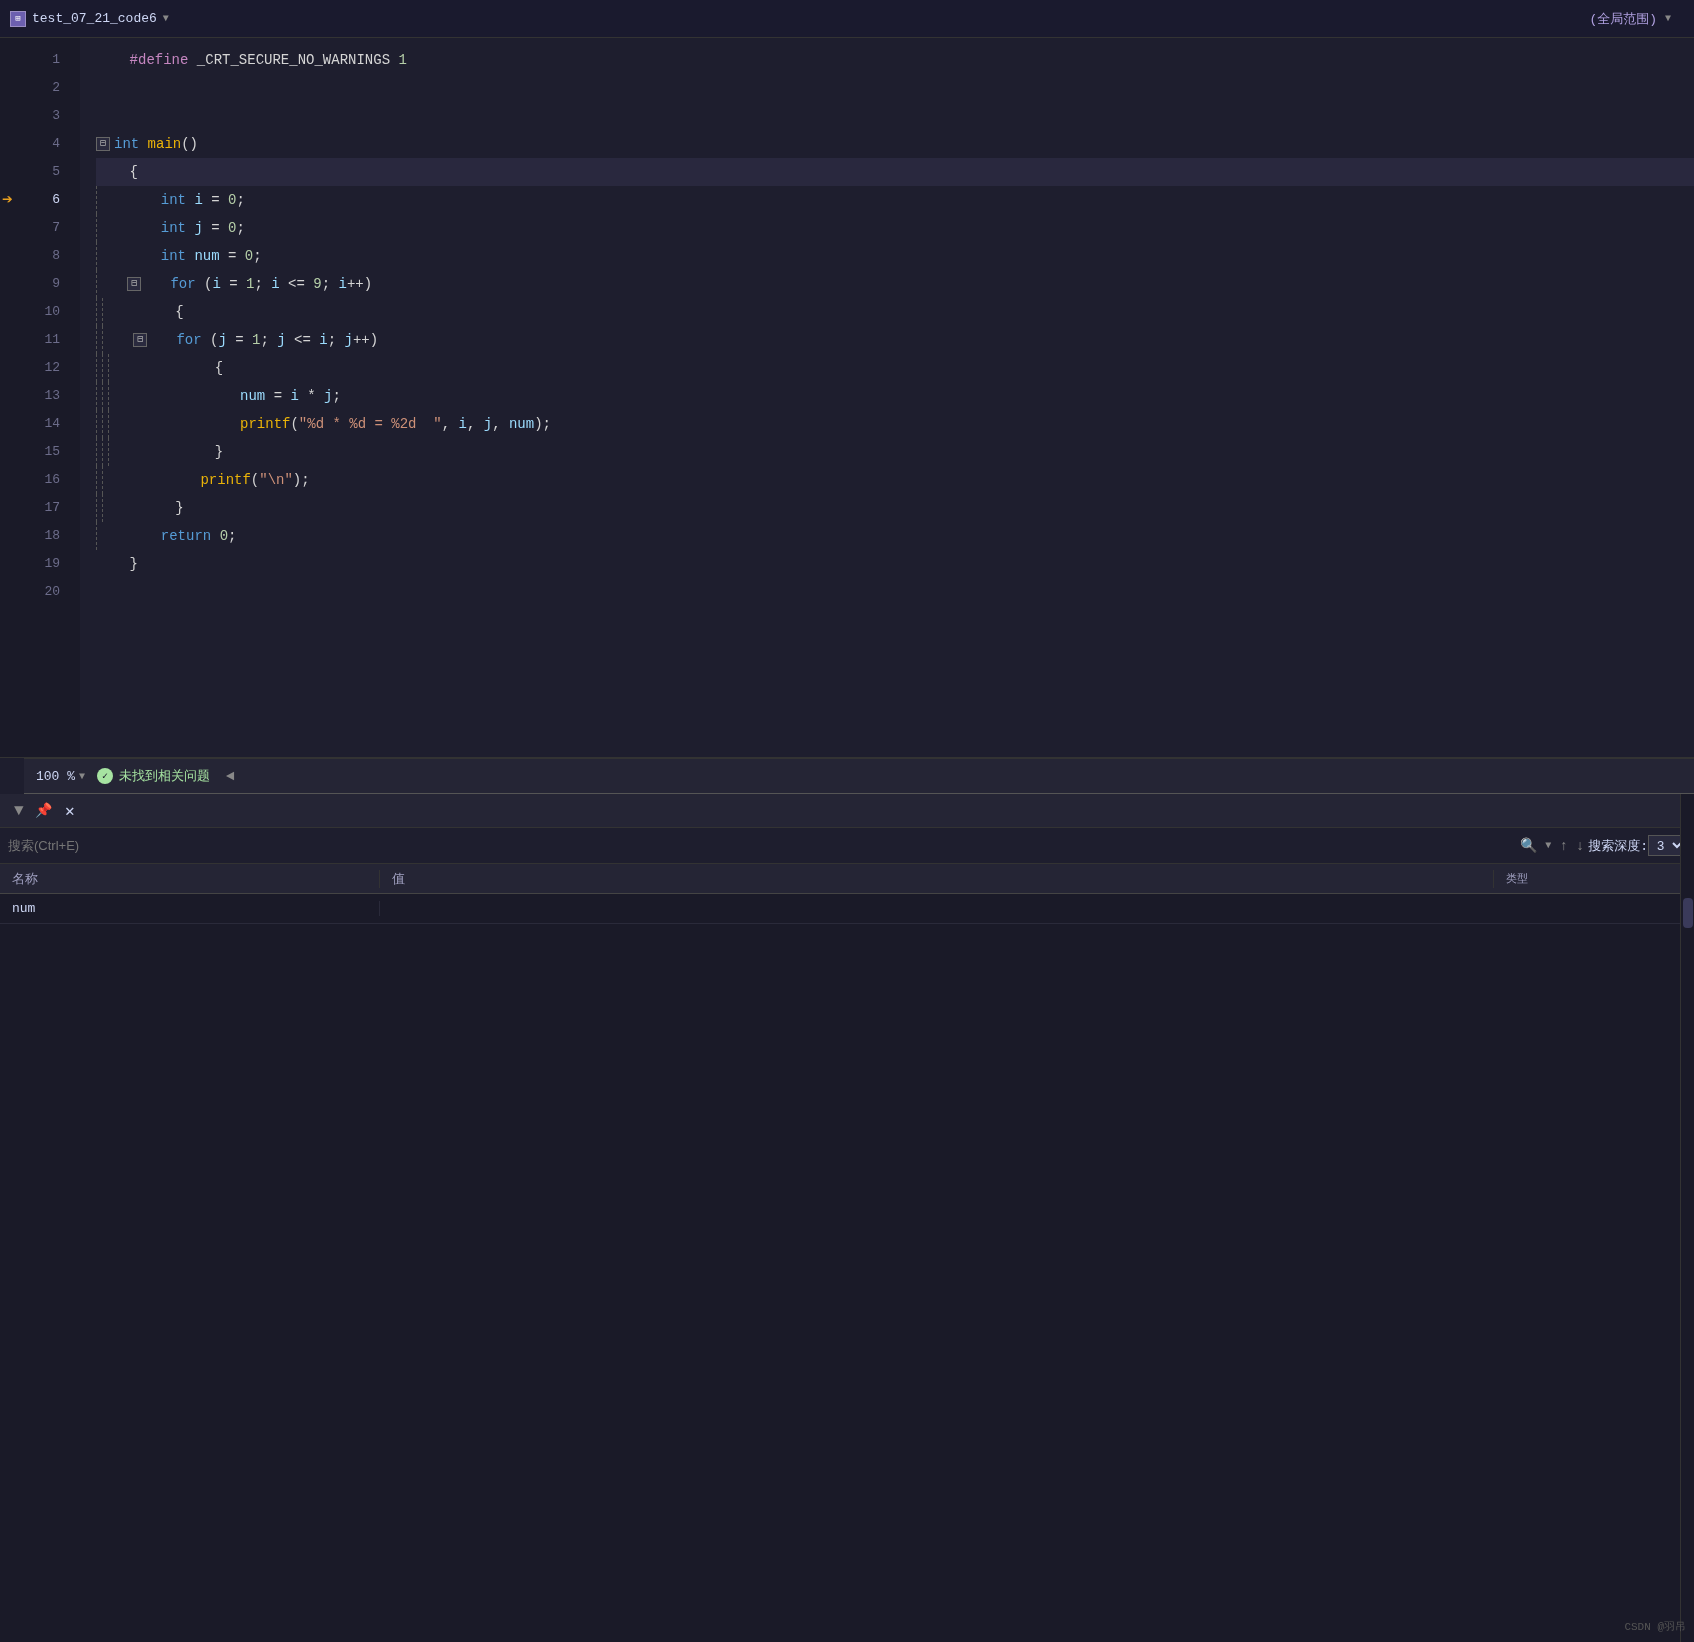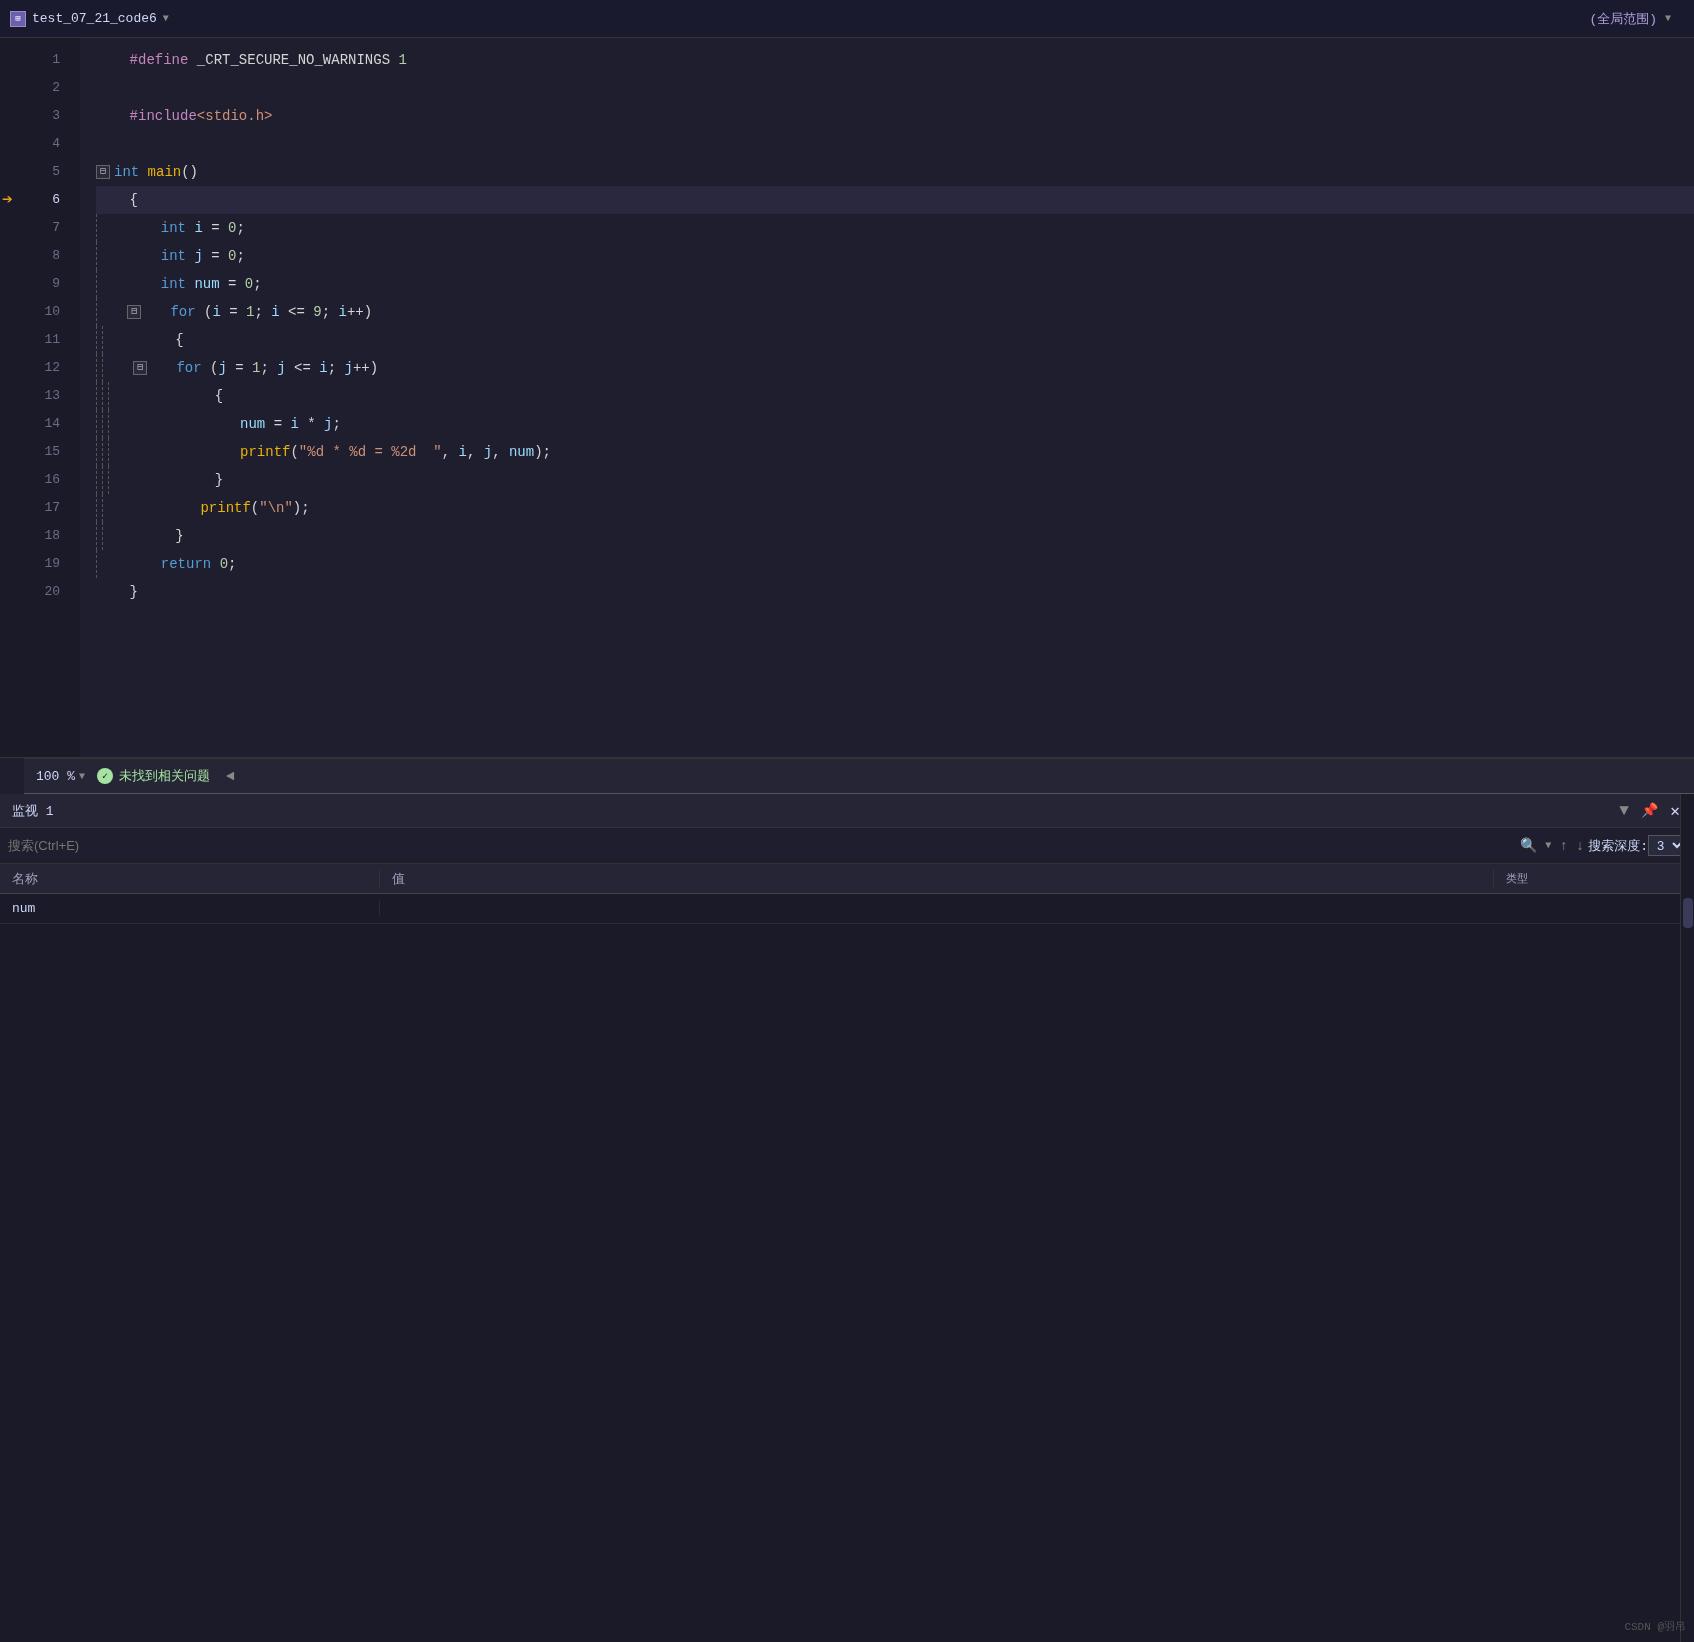--- a/index.html
+++ b/index.html
@@ -402,24 +402,20 @@
     <div class="code-lines">
 
       <div class="code-line">
         <span class="define-kw">&nbsp;&nbsp;&nbsp;&nbsp;#define </span>
         <span class="plain">_CRT_SECURE_NO_WARNINGS </span>
         <span class="num-lit">1</span>
       </div>
 
       <div class="code-line">&nbsp;</div>
 
-      <div class="code-line">
-        <span class="define-kw">&nbsp;&nbsp;&nbsp;&nbsp;#include</span>
-        <span class="str">&lt;stdio.h&gt;</span>
-      </div>
 
       <div class="code-line">&nbsp;</div>
 
       <div class="code-line">
         <span class="collapse-box">⊟</span>
         <span class="kw">int </span>
         <span class="fn">main</span>
         <span class="plain">()</span>
       </div>
 
@@ -586,21 +582,20 @@
   <div class="status-check">
     <div class="check-icon">✓</div>
     <span>未找到相关问题</span>
   </div>
   <span class="nav-arrow">◄</span>
 </div>
 
 <div class="watch-panel-container">
 
   <div class="watch-header">
-    <span class="watch-title">监视 1</span>
     <div class="watch-controls">
       <span class="watch-control-btn">▼</span>
       <span class="watch-control-btn" style="font-size:14px;">📌</span>
       <span class="watch-control-btn" style="font-size:16px; color:#cdd6f4;">✕</span>
     </div>
   </div>
 
   <div class="watch-search-bar">
     <input class="watch-search-input" type="text" placeholder="搜索(Ctrl+E)" style="">
     <span class="watch-search-btn">🔍</span>

